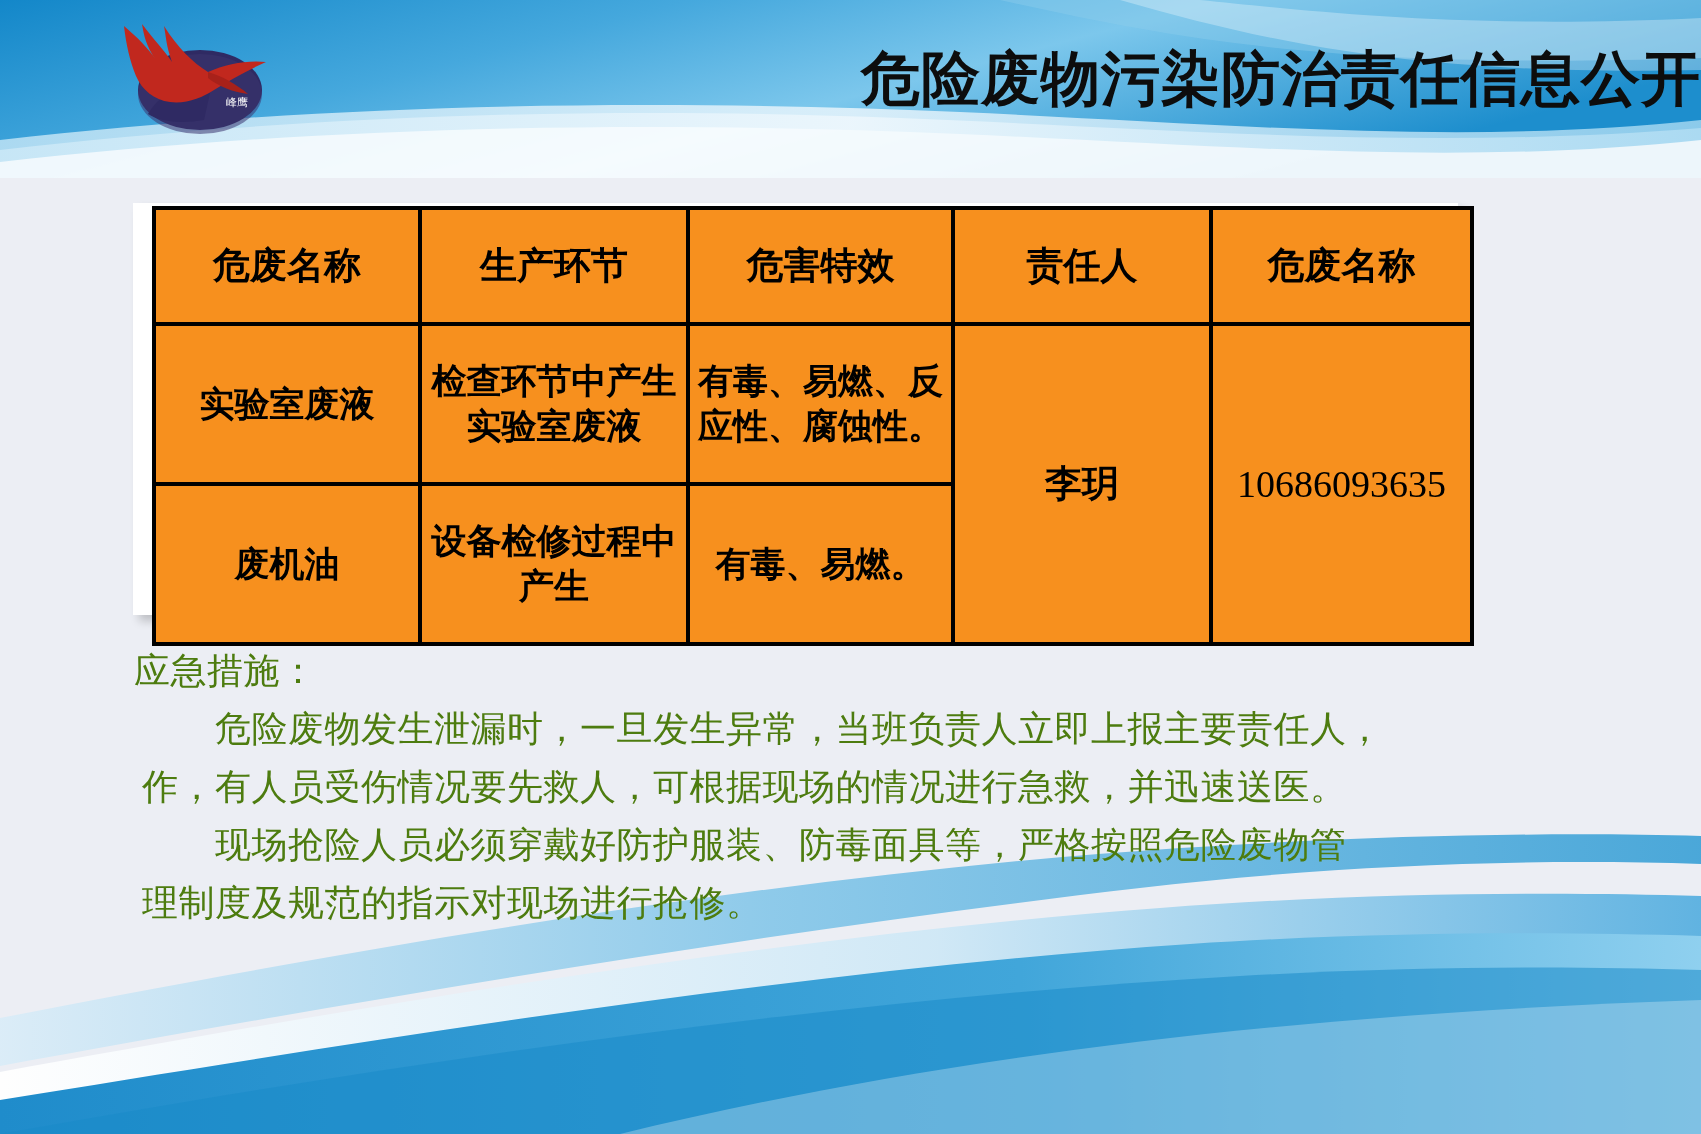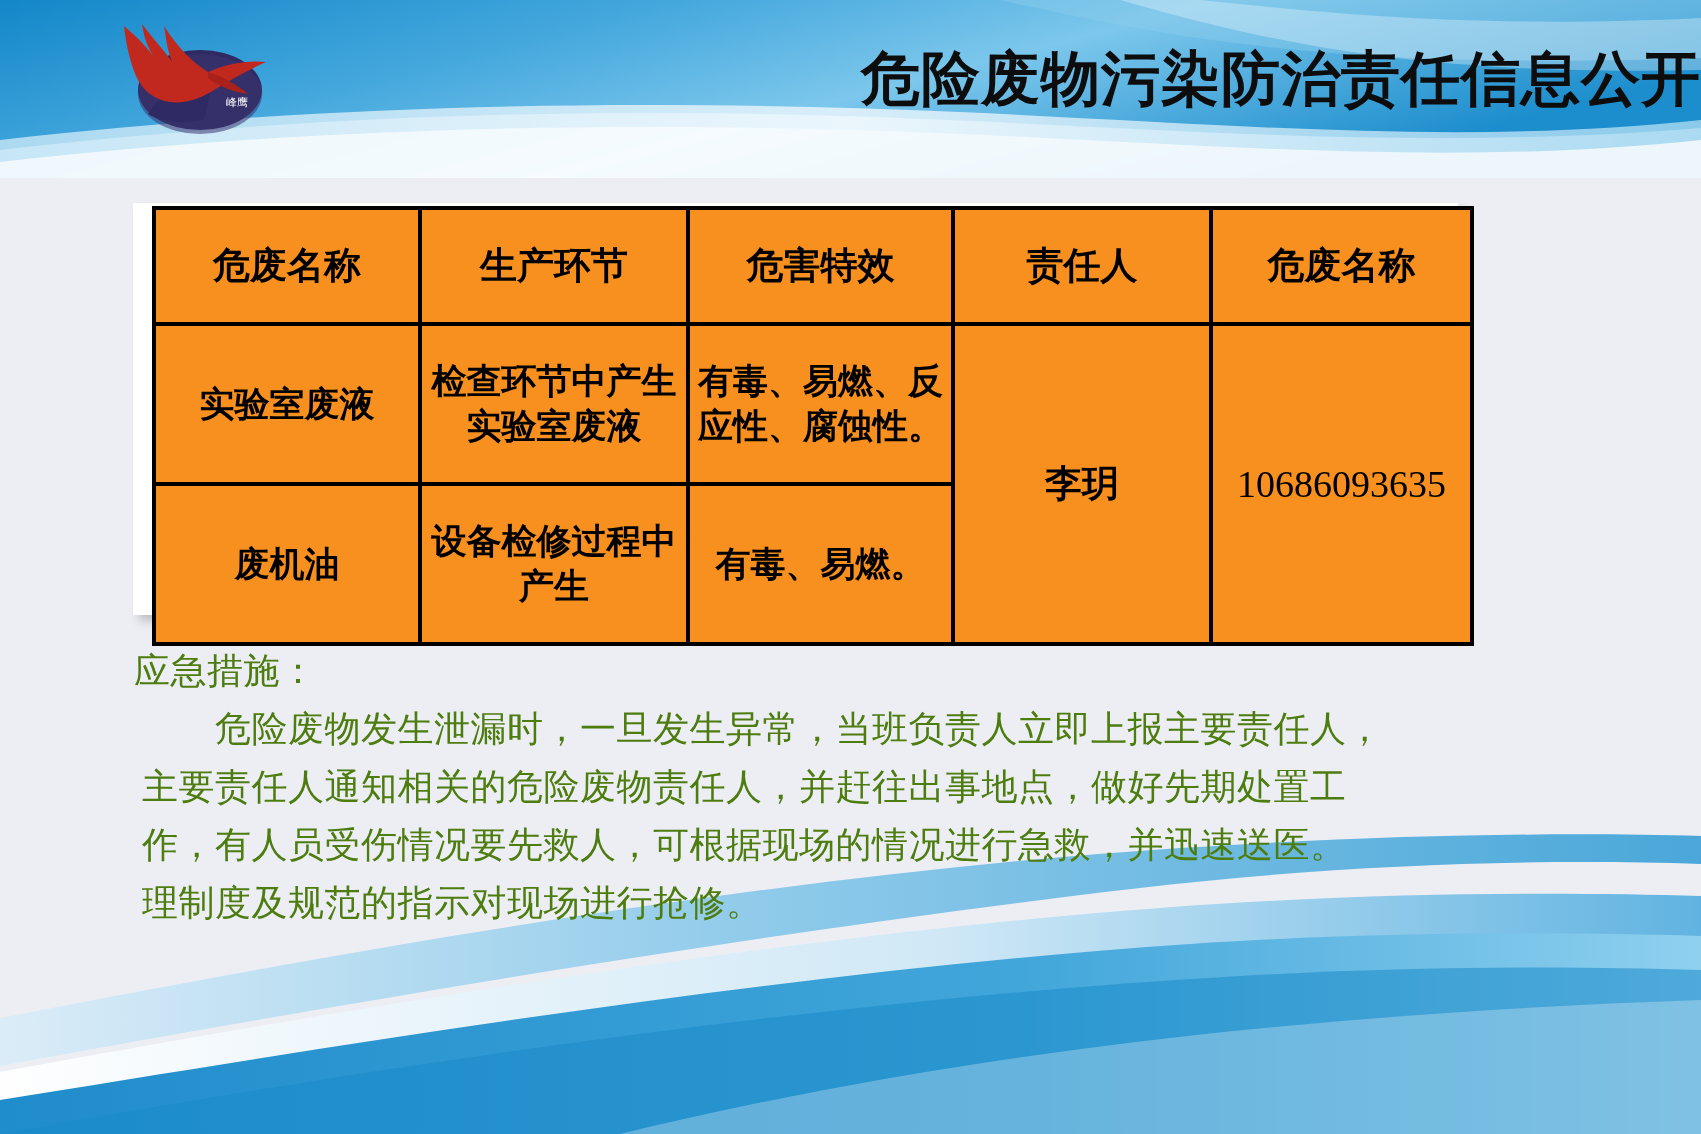--- a/index.html
+++ b/index.html
@@ -233,18 +233,18 @@
         <td class="body-cell">废机油</td>
         <td class="body-cell">设备检修过程中产生</td>
         <td class="body-cell">有毒、易燃。</td>
       </tr>
     </tbody>
   </table>
 
   <div class="measures">
     <p class="heading">应急措施：</p>
     <p class="para">　　危险废物发生泄漏时，一旦发生异常，当班负责人立即上报主要责任人，</p>
-    <p class="para">主要责任人通知相关的危险废物责任人，并赶往出事地点，做好先期处置工</p>
     <p class="para">作，有人员受伤情况要先救人，可根据现场的情况进行急救，并迅速送医。</p>
+    <p class="para">　　现场抢险人员必须穿戴好防护服装、防毒面具等，严格按照危险废物管</p>
     <p class="para">理制度及规范的指示对现场进行抢修。</p>
   </div>
 
 </div>
 
 </body></html>

